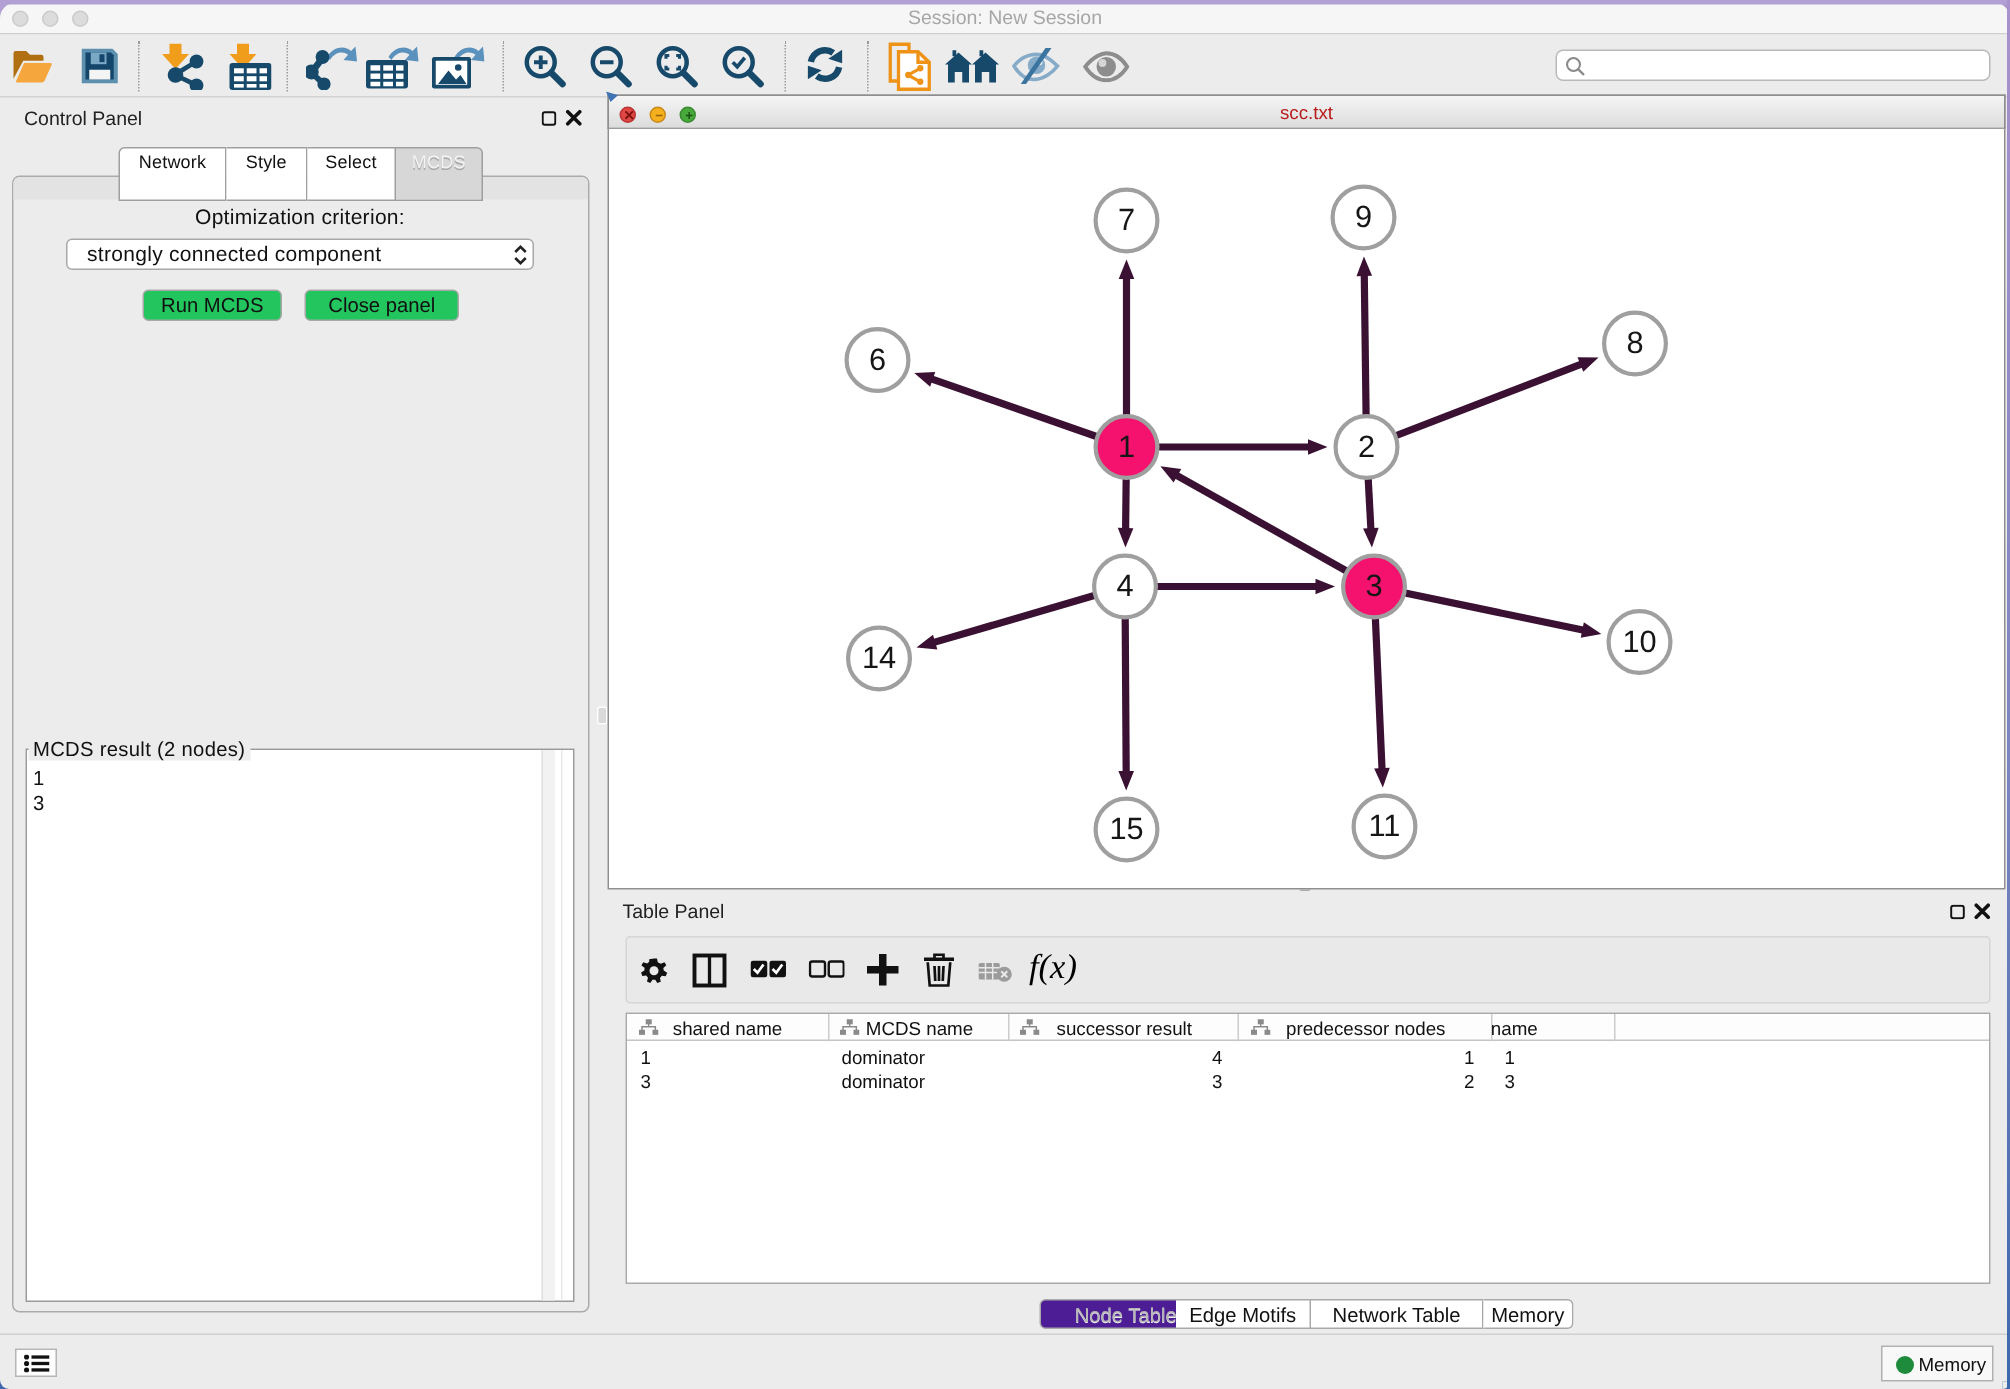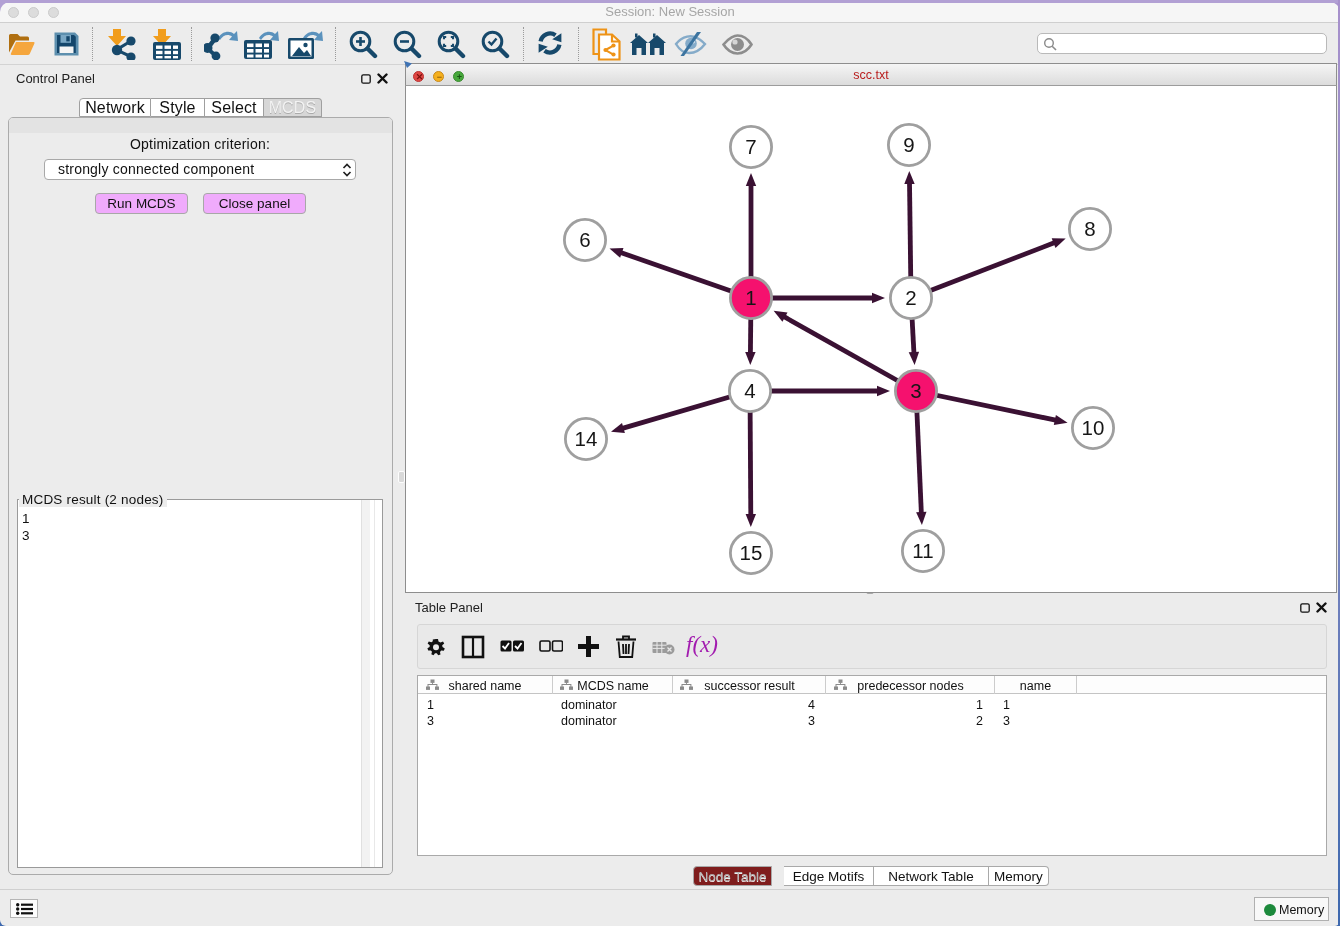--- a/index.html
+++ b/index.html
@@ -24,26 +24,26 @@
 #title-text { width:100%; text-align:center; top:4px; font-size:13px; color:#a6a6a6; }
 
 
 #toolbar { left:0; top:23px; width:1340px; height:42px; background:#ececec; border-bottom:1px solid #d3d3d3; }
 .tbi { position:absolute; top:31px; }
 .tbsep { position:absolute; top:27px; width:1px; height:34px; background:transparent; border-left:1px dotted #9a9a9a; }
 #searchbox { position:absolute; left:1037px; top:33px; width:290px; height:21px; background:#fff; border:1px solid #b9b9b9; border-radius:5px; }
 
 
 #cp-title { left:16px; top:71px; font-size:13px; color:#222; }
-.tab { position:absolute; top:98px; height:19px; background:#fff; border:1px solid #9f9f9f; font-size:16px; letter-spacing:0.15px; font-weight:400; color:#111; text-align:center; line-height:18px; }
+.tab { position:absolute; top:98px; height:36px; background:#fff; border:1px solid #9f9f9f; font-size:12px; letter-spacing:0.15px; font-weight:400; color:#111; text-align:center; line-height:18px; }
 #cp-panel { left:8px; top:117px; width:385px; height:758px; background:#ececec; border:1px solid #ababab; border-radius:5px; }
 #cp-panel-top { left:9px; top:118px; width:383px; height:15px; background:#e3e3e3; border-radius:4px 4px 0 0;}
 #opt-label { left:0px; top:136px; width:400px; text-align:center; font-size:14px; letter-spacing:0.2px; color:#111; font-weight:400;}
 #cp-select { left:44px; top:159px; width:312px; height:21px; background:#fff; border:1px solid #a8a8a8; border-radius:4px; font-size:14px; letter-spacing:0.2px; color:#111; line-height:19px; padding-left:13px; font-weight:400;}
-.btn { position:absolute; background:#f0abfc; border:1px solid #a8a8a8; border-radius:4px; font-size:13.5px; font-weight:400; color:#111; text-align:center; height:21px; line-height:19px; }
+.btn { position:absolute; background:#22c55e; border:1px solid #a8a8a8; border-radius:4px; font-size:13.5px; font-weight:400; color:#111; text-align:center; height:21px; line-height:19px; }
 #fieldset { left:17px; top:499px; width:366px; height:369px; background:#fff; border:1px solid #9a9a9a; }
 #fieldset-legend { left:19px; top:492px; background:#ececec; font-size:13.5px; letter-spacing:0.2px; color:#111; padding:0 3px; }
 #fieldset-scroll { left:361px; top:500px; width:9px; height:367px; background:#f2f2f2; border-left:1px solid #e0e0e0;}
 #fieldset-border2 { left:374px; top:500px; width:1px; height:367px; background:#e8e8e8; }
 #mcds-text { left:22px; top:511px; font-size:13.5px; color:#111; line-height:16.5px; }
 
 
 #vsplit-grip { left:398px; top:471px; width:7px; height:12px; background:#d9d9d9; border:1px solid #fdfdfd; border-radius:2px; }
 
 
@@ -385,21 +385,21 @@
     </g>
  <g stroke="#e9e9e9" stroke-width="1">
       <line x1="0.5" y1="4.2" x2="14.5" y2="4.2"></line>
       <line x1="0.5" y1="7.4" x2="14.5" y2="7.4"></line>
       <line x1="5" y1="1" x2="5" y2="12"></line>
       <line x1="9.8" y1="1" x2="9.8" y2="12"></line>
     </g>
  <circle cx="17.5" cy="8.5" r="5" fill="#9b9b9b"></circle>
  <path d="M15.5 6.5 L19.5 10.5 M19.5 6.5 L15.5 10.5" stroke="#e9e9e9" stroke-width="1.3"></path>
 </svg>
-<div class="abs" style="left:686px; top:632px; font-family:'Liberation Serif',serif; font-style:italic; font-size:23px; color:#a21caf;">f(x)</div>
+<div class="abs" style="left:686px; top:632px; font-family:'Liberation Serif',serif; font-style:italic; font-size:23px; color:#000000;">f(x)</div>
 <div class="abs" id="tp-table"></div>
 <div class="abs" id="tp-thead"></div>
 <div class="thsep abs" style="left:552px;"></div>
 <div class="thsep abs" style="left:672px;"></div>
 <div class="thsep abs" style="left:825px;"></div>
 <div class="thsep abs" style="left:994px;"></div>
 <div class="thsep abs" style="left:1076px;"></div>
 <svg class="abs" style="left:426px; top:679px;" width="13" height="12" viewBox="0 0 13 12">
     <g fill="#8a8a8a">
       <rect x="4.5" y="0.5" width="4" height="3.4"></rect>
@@ -429,33 +429,33 @@
       <rect x="4.5" y="0.5" width="4" height="3.4"></rect>
       <rect x="0" y="7.5" width="4" height="3.4"></rect>
       <rect x="9" y="7.5" width="4" height="3.4"></rect>
       <path d="M6 3 L6.9 3 L6.9 5 L11.4 5 L11.4 8 L10.4 8 L10.4 6 L2.5 6 L2.5 8 L1.5 8 L1.5 5 L6 5 Z"></path>
     </g>
   </svg>
 <div class="th abs" style="left:417px; width:136px; text-align:center;">shared name</div>
 <div class="th abs" style="left:553px; width:120px; text-align:center;">MCDS name</div>
 <div class="th abs" style="left:673px; width:153px; text-align:center;">successor result</div>
 <div class="th abs" style="left:826px; width:169px; text-align:center;">predecessor nodes</div>
-<div class="th abs" style="left:994px; width:83px; text-align:center;">name</div>
+<div class="th abs" style="left:968px; width:83px; text-align:center;">name</div>
 <div class="td abs" style="left:427px; top:698px;">1</div>
 <div class="td abs" style="left:561px; top:698px;">dominator</div>
 <div class="td abs" style="left:700px; top:698px; width:115px; text-align:right;">4</div>
 <div class="td abs" style="left:853px; top:698px; width:130px; text-align:right;">1</div>
 <div class="td abs" style="left:1003px; top:698px;">1</div>
 <div class="td abs" style="left:427px; top:714px;">3</div>
 <div class="td abs" style="left:561px; top:714px;">dominator</div>
 <div class="td abs" style="left:700px; top:714px; width:115px; text-align:right;">3</div>
 <div class="td abs" style="left:853px; top:714px; width:130px; text-align:right;">2</div>
 <div class="td abs" style="left:1003px; top:714px;">3</div>
 
-<div class="abs btab" style="left:693px; width:79px; border-radius:4px 0 0 4px; background:#7f1d1d; color:#b5b5b5; text-shadow:0 1px 0 #eee;">Node Table</div>
+<div class="abs btab" style="left:693px; width:115px; border-radius:4px 0 0 4px; background:#4c1d95; color:#b5b5b5; text-shadow:0 1px 0 #eee;">Node Table</div>
 <div class="abs btab" style="left:784px; width:90px; border-left:none;">Edge Motifs</div>
 <div class="abs btab" style="left:874px; width:115px; border-left:none;">Network Table</div>
 <div class="abs btab" style="left:989px; width:60px; border-left:none; border-radius:0 4px 4px 0;">Memory</div>
 
 <div class="abs" id="statusbar"></div>
 <div class="abs" id="listbtn"></div>
 <svg class="abs" style="left:16px; top:903px;" width="17" height="12" viewBox="0 0 17 12">
  <g fill="#111">
       <circle cx="1.7" cy="1.7" r="1.7"></circle>
       <circle cx="1.7" cy="6" r="1.7"></circle>

